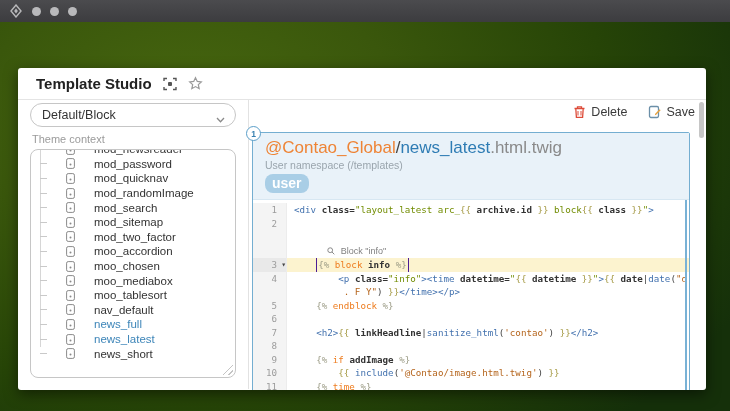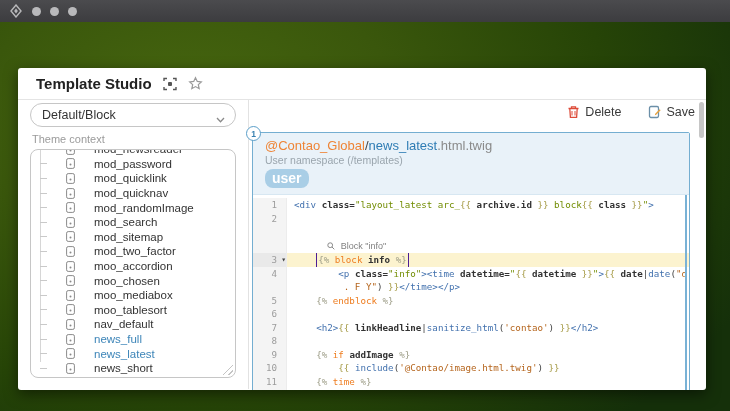--- a/index.html
+++ b/index.html
@@ -61,37 +61,37 @@
   .tree-item.mod .tree-label{color:#3d85b8;}
   .grip{
     position:absolute;right:2px;bottom:2px;width:10px;height:10px;cursor:nwse-resize;
     background:
       linear-gradient(135deg,transparent 0 46%,#c4c4c4 46% 54%,transparent 54%) ,
       linear-gradient(135deg,transparent 0 72%,#c4c4c4 72% 82%,transparent 82%);
   }
   
   .main{position:relative;flex:1;}
   .toolbar{
-    position:absolute;top:5px;right:11px;display:flex;gap:26px;align-items:center;
+    position:absolute;top:5px;right:11px;display:flex;gap:20px;align-items:center;
   }
   .tool-btn{display:flex;align-items:center;gap:5px;font-size:12.5px;color:#3a3a3a;cursor:pointer;}
   
   .editor{
     position:absolute;left:3px;top:32px;width:438px;height:300px;
     border:1px solid #74aed1;border-radius:2px;background:#fff;box-sizing:border-box;
   }
   .badge{
     position:absolute;left:-7px;top:-7px;width:13px;height:13px;border-radius:50%;
     background:#fff;border:1px solid #5a9ec8;color:#3880b0;font-size:8.5px;
     display:flex;align-items:center;justify-content:center;font-weight:bold;
   }
   .editor-header{
     background:#e9f2f9;padding:5px 10px 6px 12px;border-bottom:1px solid #d7e7f2;
   }
-  .file-title{font-size:13px;color:#444;}
+  .file-title{font-size:17px;color:#444;}
   .file-title .ns{color:#ee8436;}
   .file-title .nm{color:#2e7cb4;}
   .file-title .ext{color:#8a8a8a;}
   .file-sub{font-size:10.5px;color:#9aa5ad;margin-top:1px;}
   .pill{
     display:inline-block;background:#a9cee6;color:#fff;font-size:14px;
     padding:1px 7px 2px 7px;border-radius:8px;margin-top:3px;font-weight:bold;
   }
   
   .code-wrap{position:relative;font-family:"DejaVu Sans Mono","Liberation Mono",monospace;
@@ -179,28 +179,20 @@
 
   <div class="tree-item">
     <span class="dash"></span>
     <svg width="9" height="11" viewBox="0 0 9 11">
       <rect x="0.6" y="0.6" width="7.8" height="9.8" rx="1.6" fill="none" stroke="#8a8a8a" stroke-width="1"></rect>
       <circle cx="4.5" cy="6.4" r="1" fill="#8a8a8a"></circle>
     </svg>
     <span class="tree-label">mod_password</span>
   </div>
 
-  <div class="tree-item">
-    <span class="dash"></span>
-    <svg width="9" height="11" viewBox="0 0 9 11">
-      <rect x="0.6" y="0.6" width="7.8" height="9.8" rx="1.6" fill="none" stroke="#8a8a8a" stroke-width="1"></rect>
-      <circle cx="4.5" cy="6.4" r="1" fill="#8a8a8a"></circle>
-    </svg>
-    <span class="tree-label">mod_quicklink</span>
-  </div>
 
   <div class="tree-item">
     <span class="dash"></span>
     <svg width="9" height="11" viewBox="0 0 9 11">
       <rect x="0.6" y="0.6" width="7.8" height="9.8" rx="1.6" fill="none" stroke="#8a8a8a" stroke-width="1"></rect>
       <circle cx="4.5" cy="6.4" r="1" fill="#8a8a8a"></circle>
     </svg>
     <span class="tree-label">mod_quicknav</span>
   </div>
 

